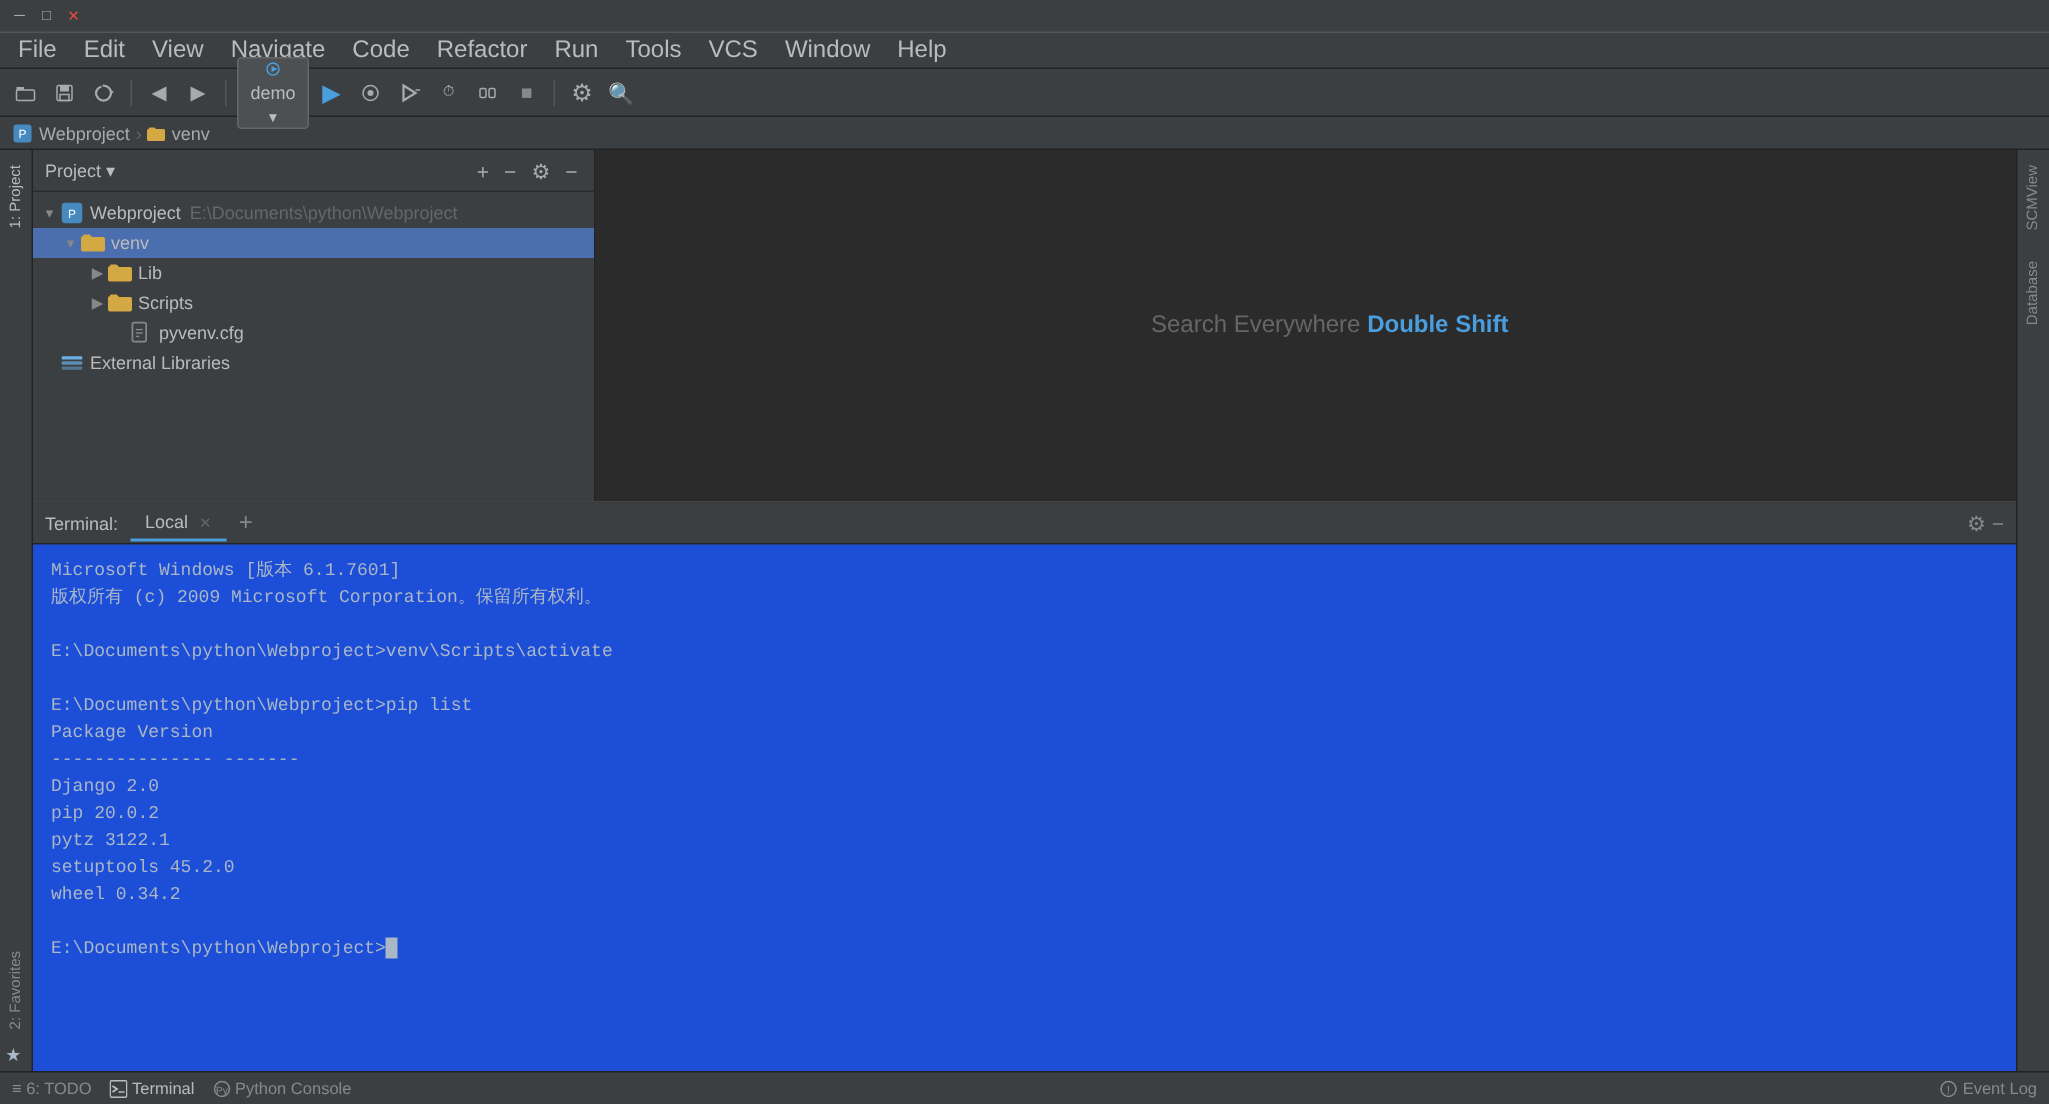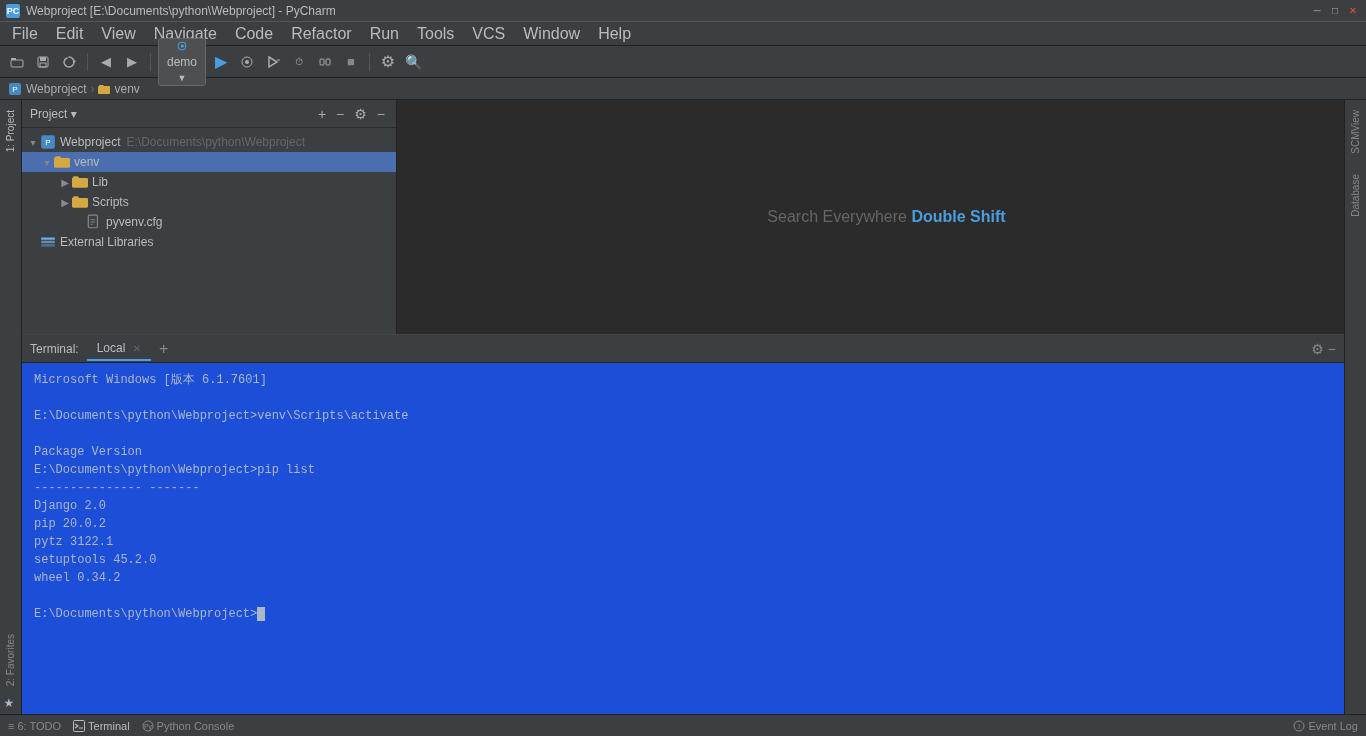--- a/index.html
+++ b/index.html
@@ -263,24 +263,20 @@
     }
     #center-top {
       display: flex;
       flex: 1;
     }
   </style>
 </head>
 <body>
 
 <div id="title-bar">
-  <div class="title-left">
-    <div class="title-icon">PC</div>
-    <span class="title-text">Webproject [E:\Documents\python\Webproject] - PyCharm</span>
-  </div>
   <div class="title-controls">
     <span>─</span>
     <span>□</span>
     <span class="close-btn">✕</span>
   </div>
 </div>
 
 <div id="menu-bar">
   <span class="menu-item">File</span>
   <span class="menu-item">Edit</span>
@@ -470,25 +466,26 @@
           </div>
           <span class="terminal-add-btn">+</span>
         </div>
         <div class="terminal-header-actions">
           <span class="terminal-header-btn">⚙</span>
           <span class="terminal-header-btn">−</span>
         </div>
       </div>
       <div id="terminal-content">
         <div>Microsoft Windows [版本 6.1.7601]</div>
+        <div>版权所有 (c) 2009 Microsoft Corporation。保留所有权利。</div>
         <div>&nbsp;</div>
         <div>E:\Documents\python\Webproject&gt;venv\Scripts\activate</div>
         <div>&nbsp;</div>
+        <div>E:\Documents\python\Webproject&gt;pip list</div>
         <div>Package         Version</div>
-        <div>E:\Documents\python\Webproject&gt;pip list</div>
         <div>--------------- -------</div>
         <div>Django          2.0</div>
         <div>pip             20.0.2</div>
         <div>pytz            3122.1</div>
         <div>setuptools      45.2.0</div>
         <div>wheel           0.34.2</div>
         <div>&nbsp;</div>
         <div>
           <span>E:\Documents\python\Webproject&gt;</span><span class="terminal-cursor"></span>
         </div>

